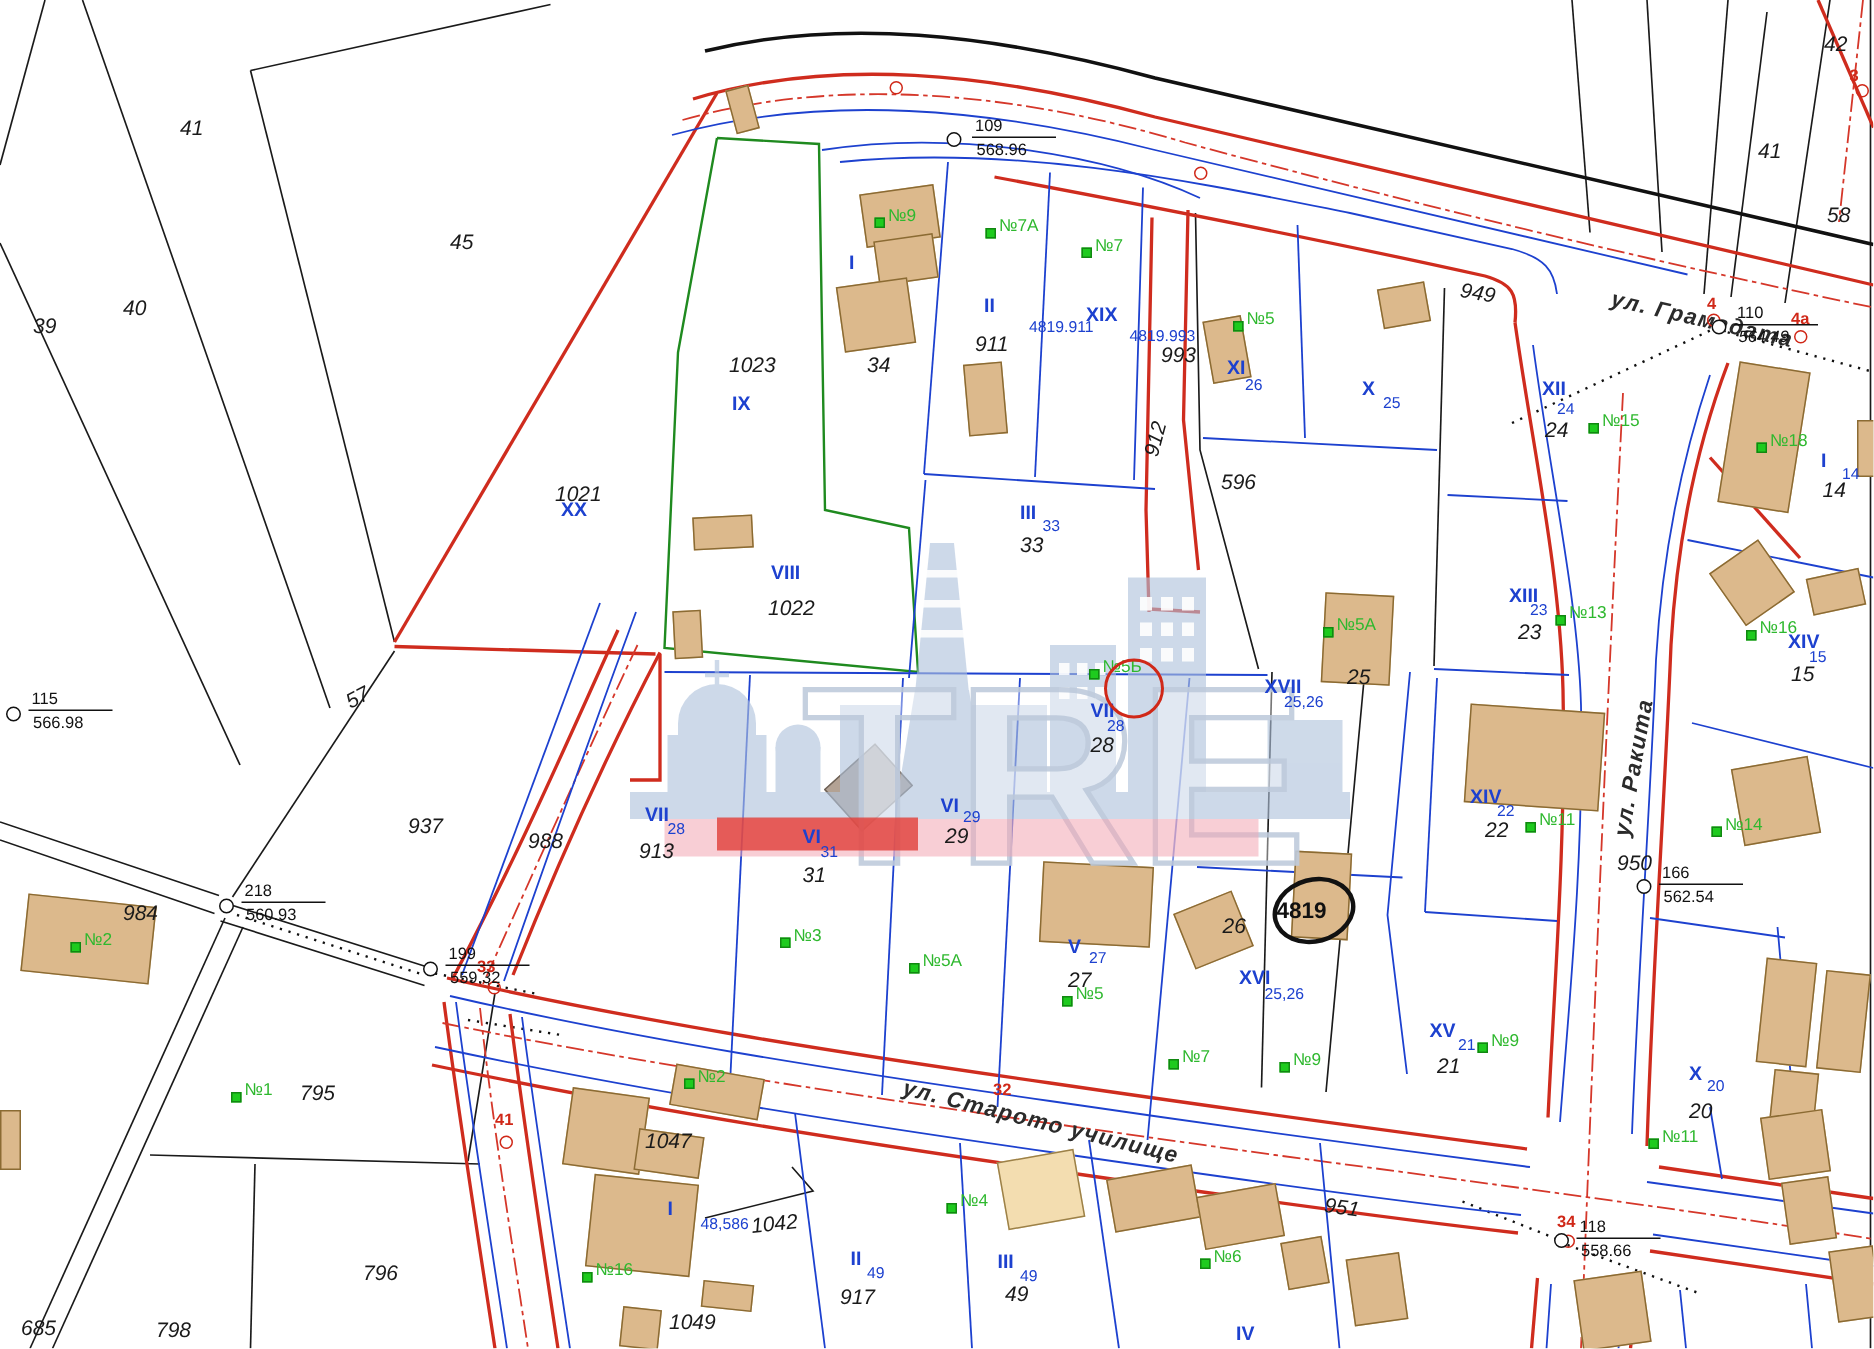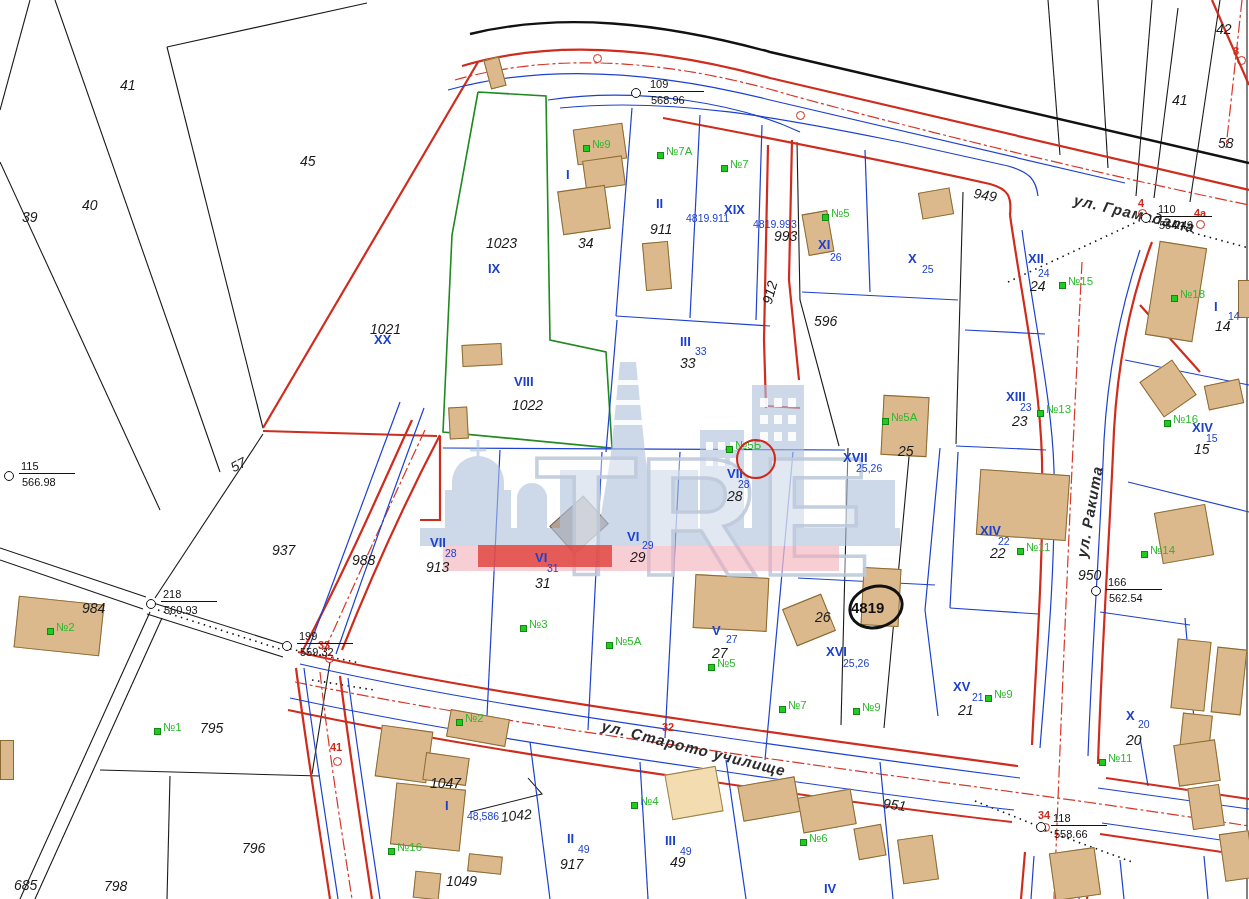--- a/index.html
+++ b/index.html
@@ -254,21 +254,21 @@
       <div class="lbl plan" style="left: 22px; top: 210px;">39</div>
       <div class="lbl plan" style="left: 82px; top: 198px;">40</div>
       <div class="lbl plan" style="left: 228px; top: 462px; transform: rotate(-28deg);">57</div>
       <div class="lbl plan" style="left: 272px; top: 543px;">937</div>
       <div class="lbl plan" style="left: 82px; top: 601px;">984</div>
       <div class="lbl plan" style="left: 352px; top: 553px;">988</div>
       <div class="lbl plan" style="left: 200px; top: 721px;">795</div>
       <div class="lbl plan" style="left: 242px; top: 841px;">796</div>
       <div class="lbl plan" style="left: 104px; top: 879px;">798</div>
       <div class="lbl plan" style="left: 14px; top: 878px;">685</div>
-      <div class="lbl plan" style="left: 430px; top: 776px; text-align: right;">1047</div>
+      <div class="lbl plan" style="left: 430px; top: 753px; text-align: right;">1047</div>
       <div class="lbl plan" style="left: 500px; top: 810px; transform: rotate(-6deg);">1042</div>
       <div class="lbl plan" style="left: 446px; top: 874px;">1049</div>
       <div class="lbl plan" style="left: 486px; top: 236px;">1023</div>
       <div class="lbl plan" style="left: 370px; top: 322px;">1021</div>
       <div class="lbl plan" style="left: 512px; top: 398px;">1022</div>
       <div class="lbl plan" style="left: 578px; top: 236px;">34</div>
       <div class="lbl plan" style="left: 650px; top: 222px;">911</div>
       <div class="lbl plan" style="left: 726px; top: 229px; margin-left: 48px;">993</div>
       <div class="lbl plan" style="left: 760px; top: 302px; transform: rotate(-75deg);">912</div>
       <div class="lbl plan" style="left: 814px; top: 314px;">596</div>

